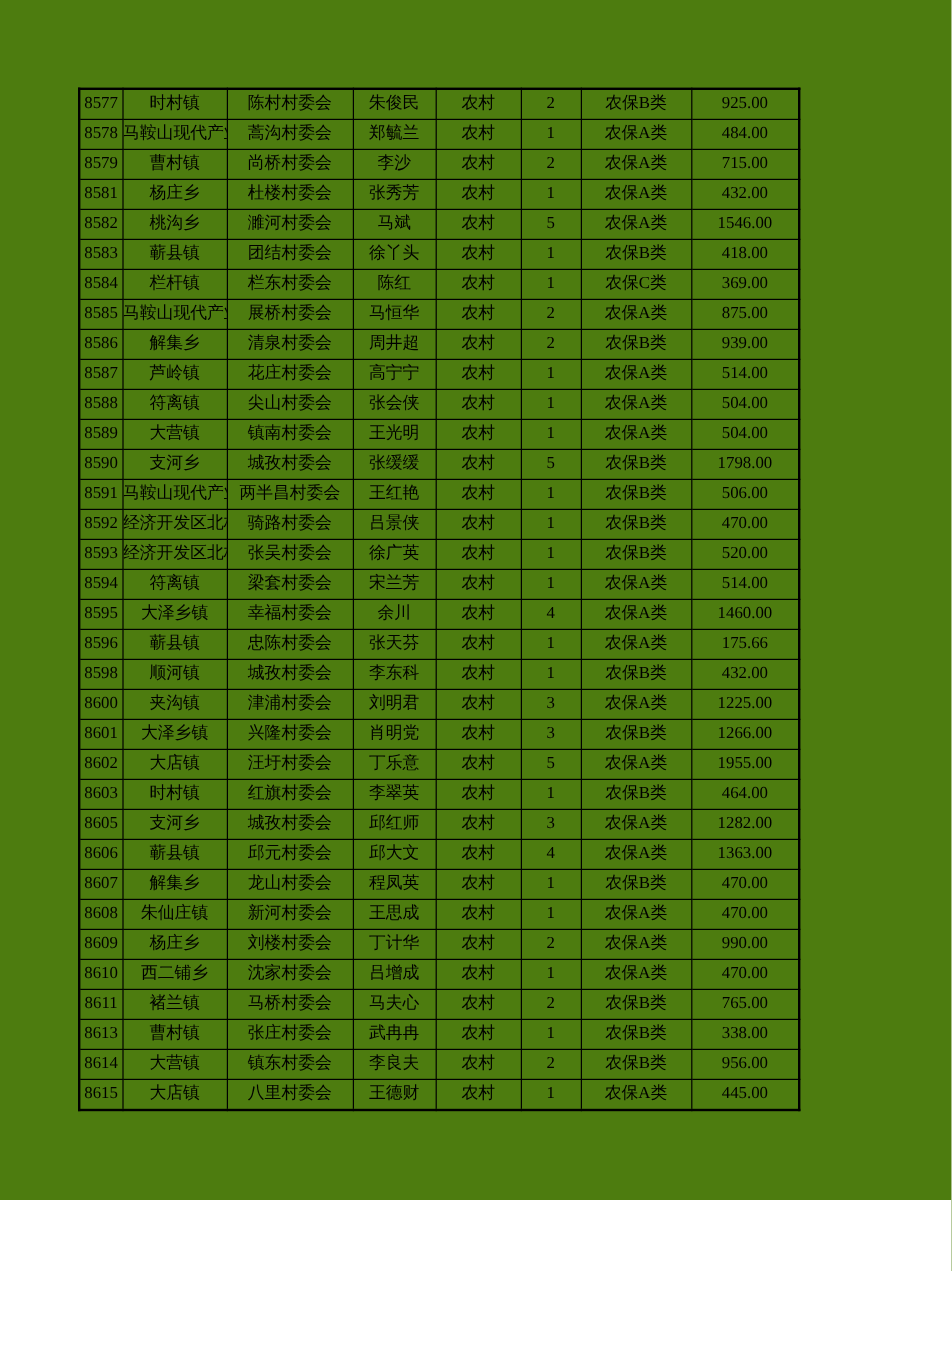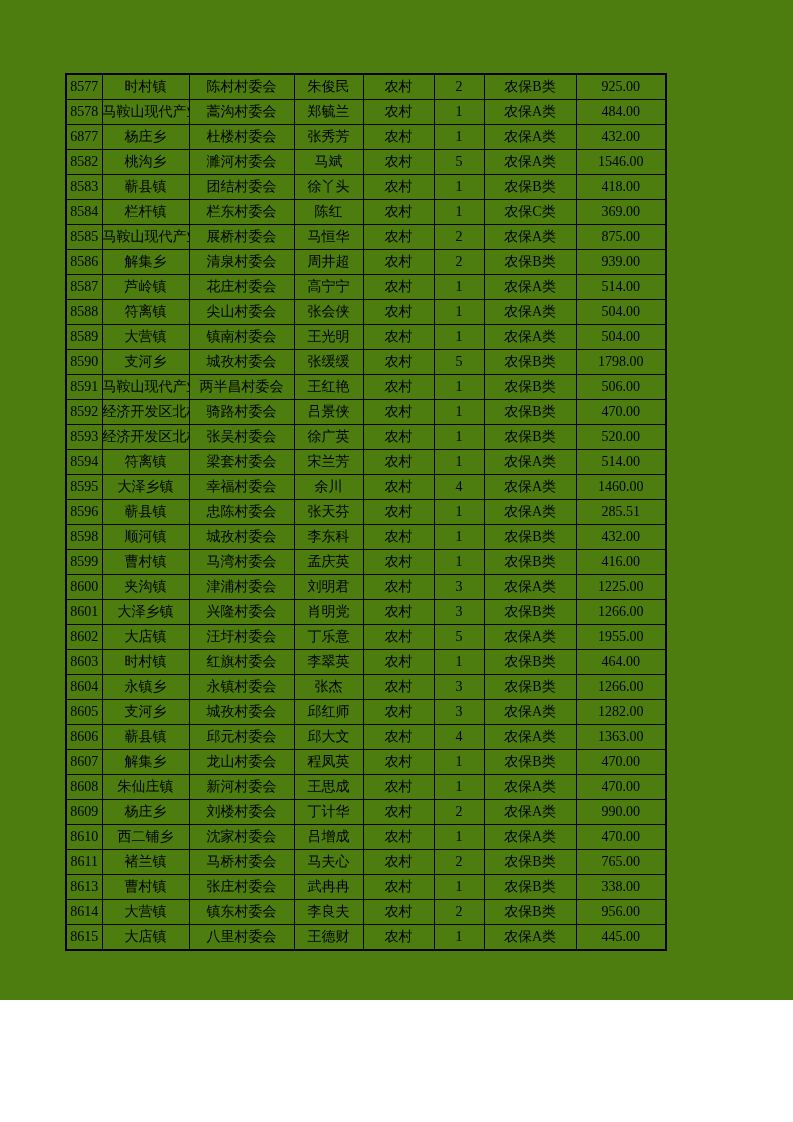--- a/index.html
+++ b/index.html
@@ -68,21 +68,31 @@
           <td>8578</td>
           <td>马鞍山现代产业园</td>
           <td>蒿沟村委会</td>
           <td>郑毓兰</td>
           <td>农村</td>
           <td>1</td>
           <td>农保A类</td>
           <td>484.00</td>
         </tr>
         <tr>
-          <td>6877</td>
+          <td>8579</td>
+          <td>曹村镇</td>
+          <td>尚桥村委会</td>
+          <td>李沙</td>
+          <td>农村</td>
+          <td>2</td>
+          <td>农保A类</td>
+          <td>715.00</td>
+        </tr>
+        <tr>
+          <td>8581</td>
           <td>杨庄乡</td>
           <td>杜楼村委会</td>
           <td>张秀芳</td>
           <td>农村</td>
           <td>1</td>
           <td>农保A类</td>
           <td>432.00</td>
         </tr>
         <tr>
           <td>8582</td>
@@ -225,43 +235,33 @@
           <td>1460.00</td>
         </tr>
         <tr>
           <td>8596</td>
           <td>蕲县镇</td>
           <td>忠陈村委会</td>
           <td>张天芬</td>
           <td>农村</td>
           <td>1</td>
           <td>农保A类</td>
-          <td>285.51</td>
+          <td>175.66</td>
         </tr>
         <tr>
           <td>8598</td>
           <td>顺河镇</td>
           <td>城孜村委会</td>
           <td>李东科</td>
           <td>农村</td>
           <td>1</td>
           <td>农保B类</td>
           <td>432.00</td>
         </tr>
         <tr>
-          <td>8599</td>
-          <td>曹村镇</td>
-          <td>马湾村委会</td>
-          <td>孟庆英</td>
-          <td>农村</td>
-          <td>1</td>
-          <td>农保B类</td>
-          <td>416.00</td>
-        </tr>
-        <tr>
           <td>8600</td>
           <td>夹沟镇</td>
           <td>津浦村委会</td>
           <td>刘明君</td>
           <td>农村</td>
           <td>3</td>
           <td>农保A类</td>
           <td>1225.00</td>
         </tr>
         <tr>
@@ -286,30 +286,20 @@
         </tr>
         <tr>
           <td>8603</td>
           <td>时村镇</td>
           <td>红旗村委会</td>
           <td>李翠英</td>
           <td>农村</td>
           <td>1</td>
           <td>农保B类</td>
           <td>464.00</td>
-        </tr>
-        <tr>
-          <td>8604</td>
-          <td>永镇乡</td>
-          <td>永镇村委会</td>
-          <td>张杰</td>
-          <td>农村</td>
-          <td>3</td>
-          <td>农保B类</td>
-          <td>1266.00</td>
         </tr>
         <tr>
           <td>8605</td>
           <td>支河乡</td>
           <td>城孜村委会</td>
           <td>邱红师</td>
           <td>农村</td>
           <td>3</td>
           <td>农保A类</td>
           <td>1282.00</td>

